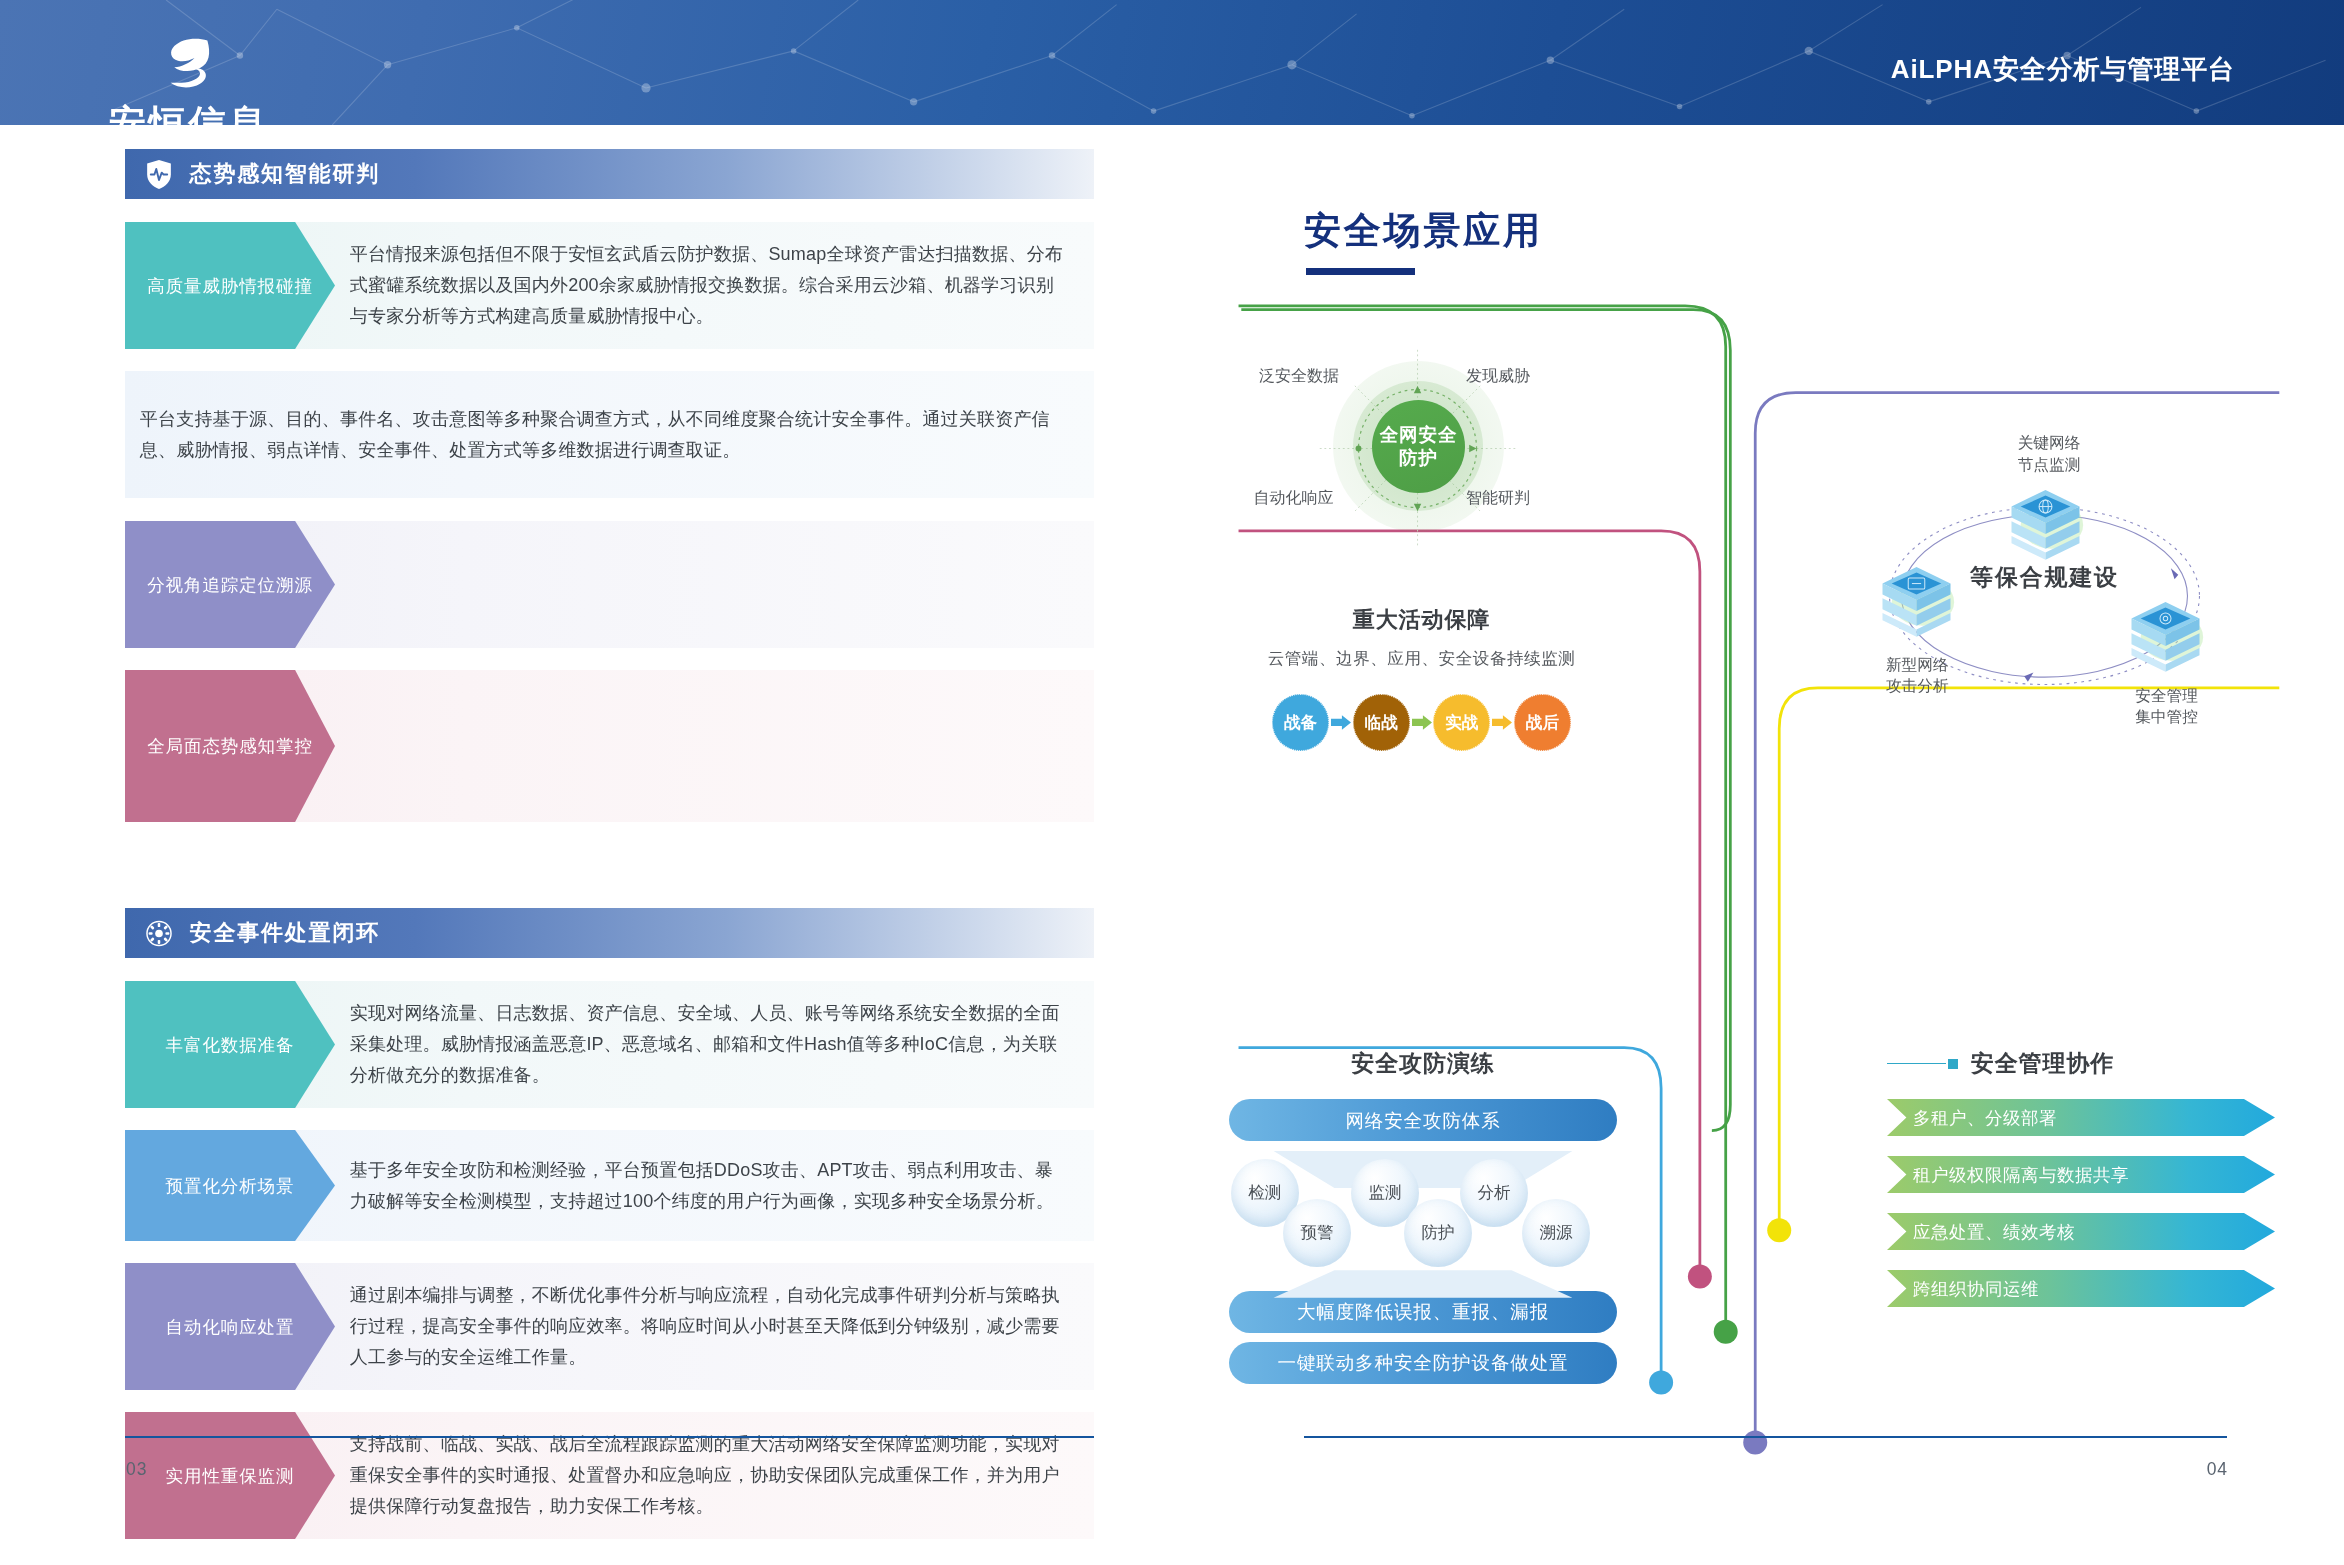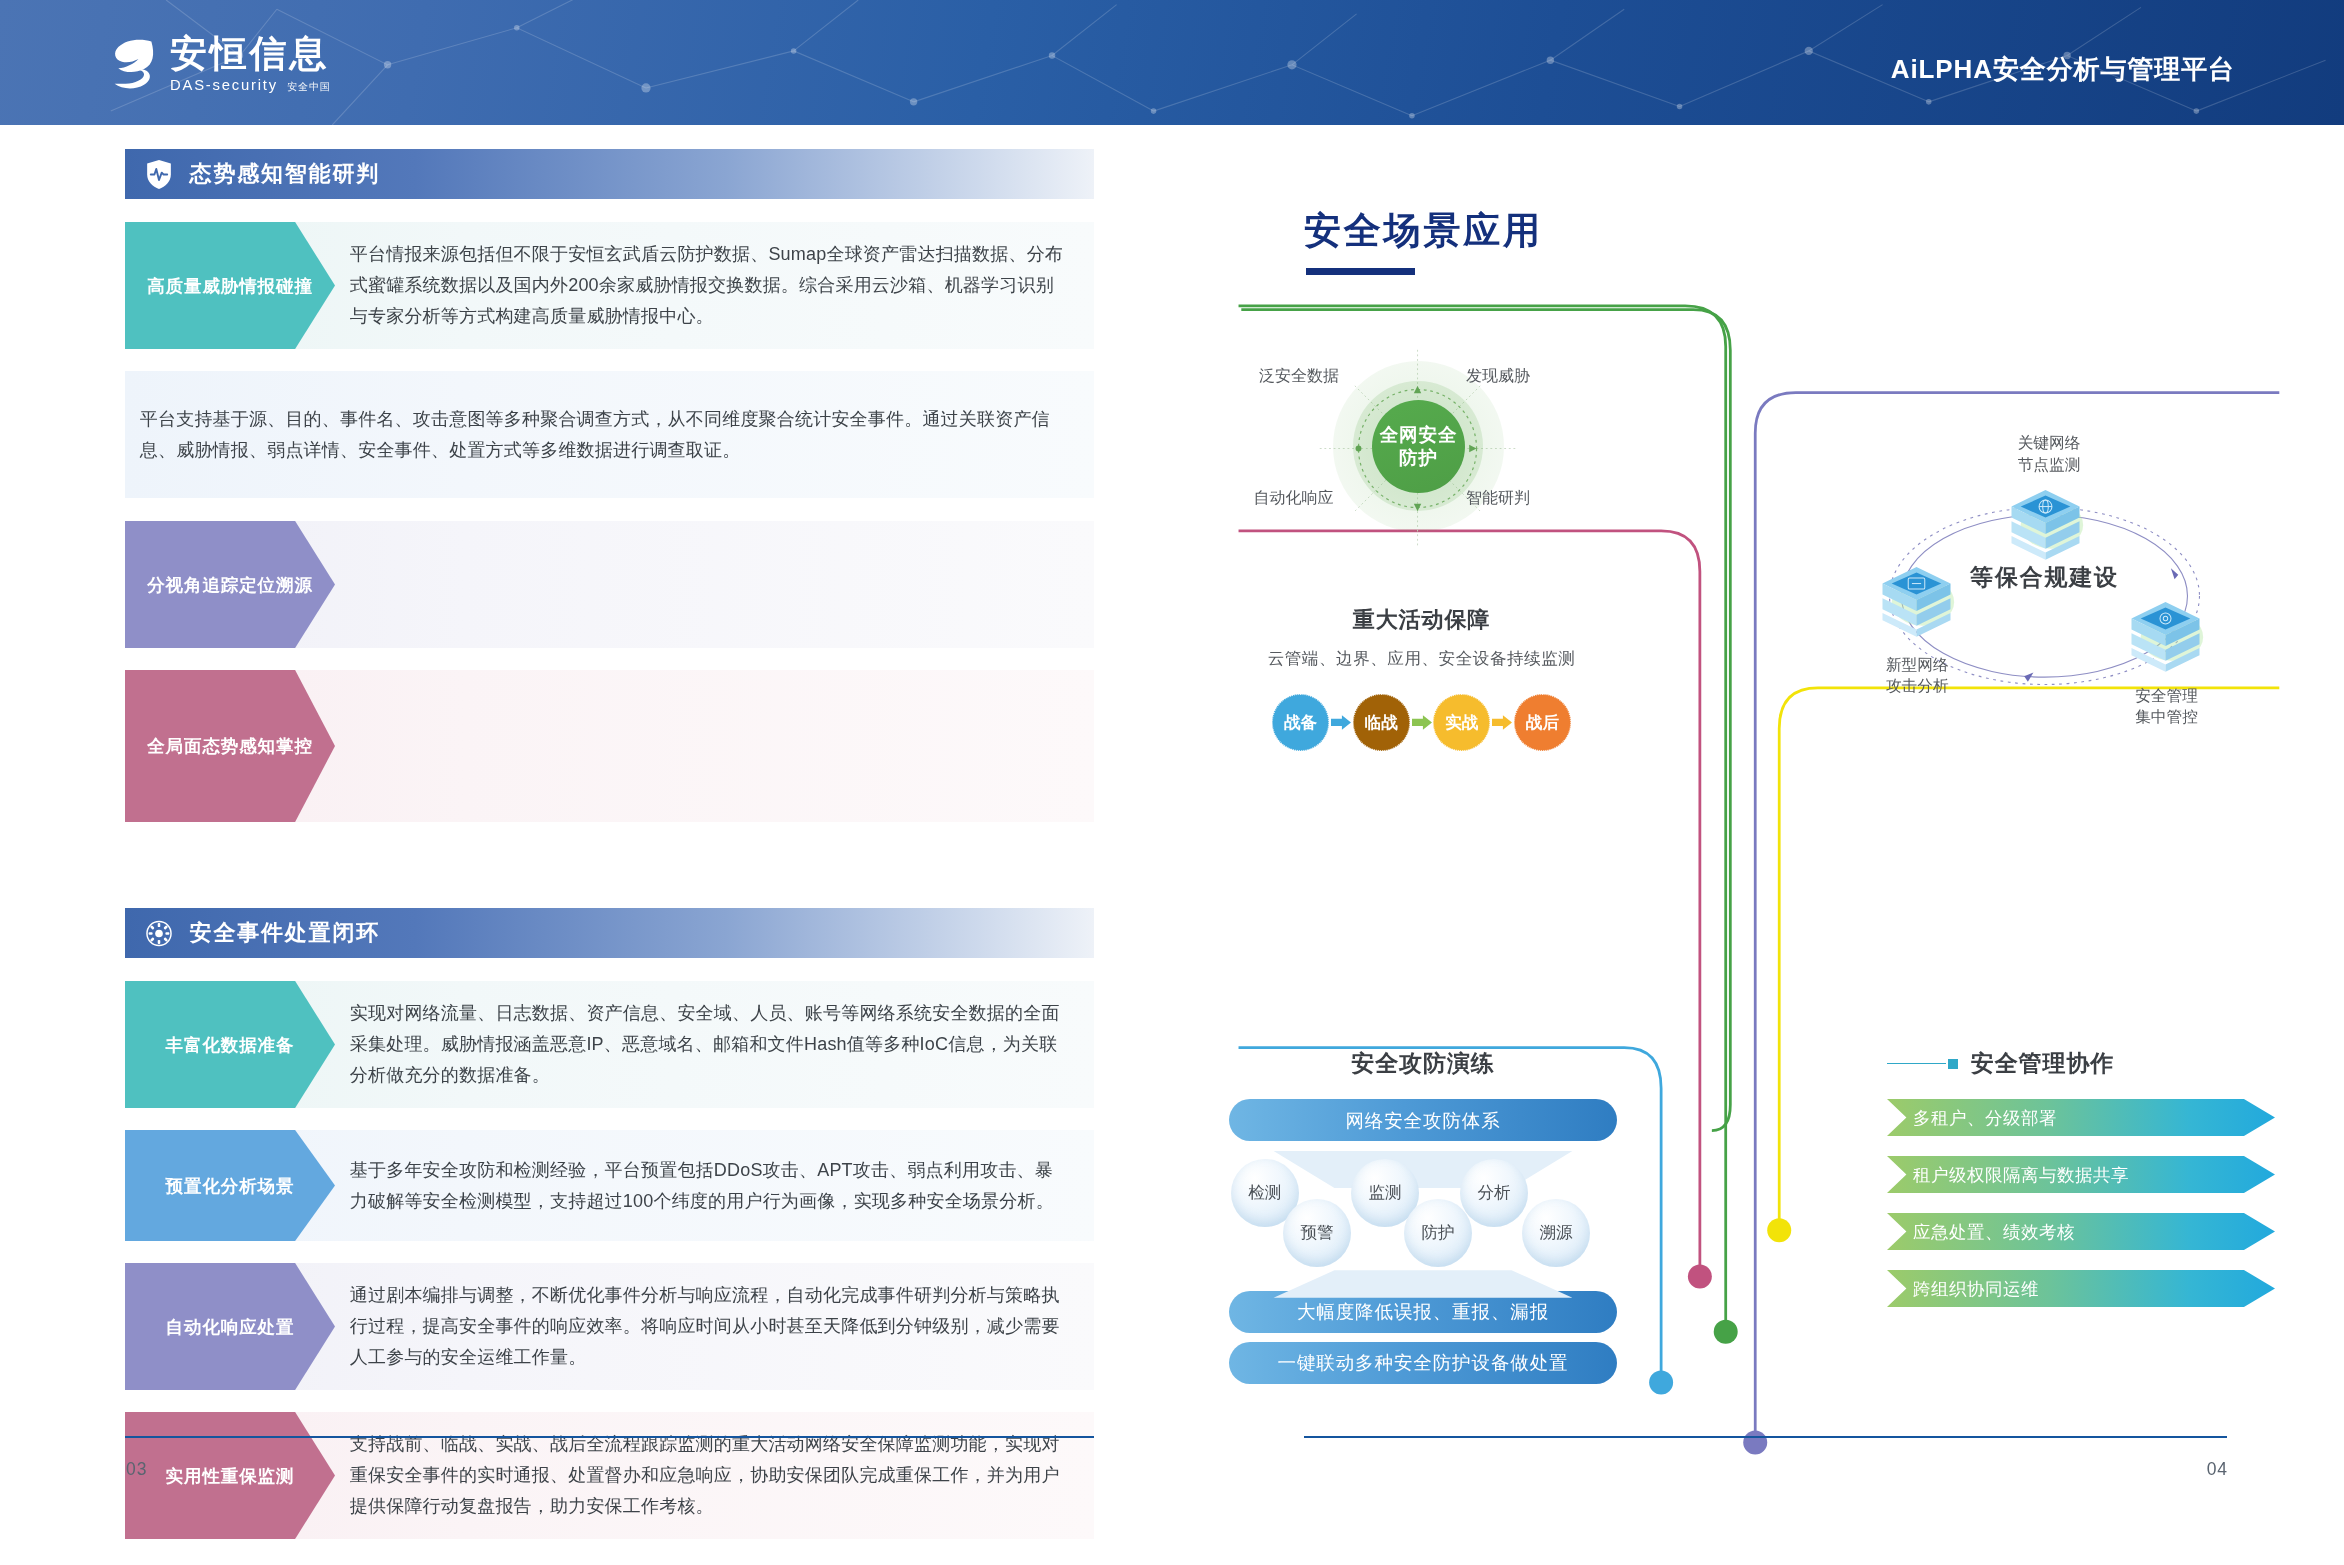--- a/index.html
+++ b/index.html
@@ -12,21 +12,21 @@
   .page { position: relative; width: 2344px; height: 1565px; background:#fff; }
 
   
   .header {
     position: absolute; left:0; top:0; width:2344px; height:125px;
     background: linear-gradient(100deg,#4b74b4 0%,#3f6cb0 18%,#2a5fa6 42%,#1d4e95 66%,#123c7e 100%);
     overflow: hidden;
   }
   .header svg.net { position:absolute; left:0; top:0; width:2344px; height:125px; }
   .logo-wrap {
-    position:absolute; left:109px; top:35px; display:flex; align-items:center; gap:13px;
+    position:absolute; left:109px; top:35px; display:flex; align-items:center; gap:13px;flex-direction:column;
   }
   .logo-mark { width:48px; height:57px; }
   .logo-text { display:flex; flex-direction:column; justify-content:center; }
   .logo-cn {
     color:#fff; font-size:37px; font-weight:bold; letter-spacing:2.8px; line-height:1.05;
   }
   .logo-sub {
     display:flex; align-items:baseline; gap:9.2px; margin-top:2.8px;
   }
   .logo-en { color:#fff; font-size:14.8px; letter-spacing:1.8px; }
@@ -48,21 +48,21 @@
   .sec-ico { width:28px; height:31px; flex:0 0 auto; }
 
   .row {
     position:absolute; left:125px; width:969px;
     background: linear-gradient(90deg,#eef4f6 0%,#f3f7fa 30%,#f7fafc 100%);
     display:flex; align-items:stretch;
   }
   .row .tag {
     position:relative; width:210px; flex:0 0 210px;
     display:flex; align-items:center; justify-content:center;
-    color:#ffffff; font-size:17.5px; font-weight:bold; letter-spacing:0.9px;
+    color:#ffffff; font-size:17.5px; font-weight:normal; letter-spacing:0.9px;
     clip-path: polygon(0 0, 81% 0, 100% 50%, 81% 100%, 0 100%);
   }
   .row .body {
     flex:1; padding:24px 28px 24px 14.8px;
     color:#3d4349; font-size:18px; line-height:1.72; letter-spacing:0.2px;
     display:flex; align-items:center;
   }
   .row.t-teal   { background: linear-gradient(90deg,#eaf5f4 0%,#f2f8f9 35%,#f8fbfc 100%); }
   .row.t-teal   .tag { background:#4fc1c0; }
   .row.t-blue   { background: linear-gradient(90deg,#eef4fb 0%,#f3f7fc 35%,#f8fbfd 100%); }

